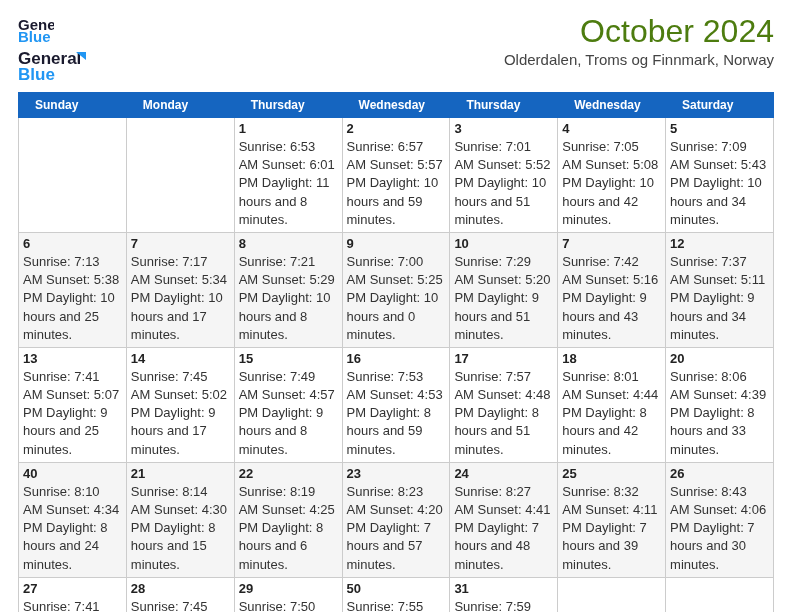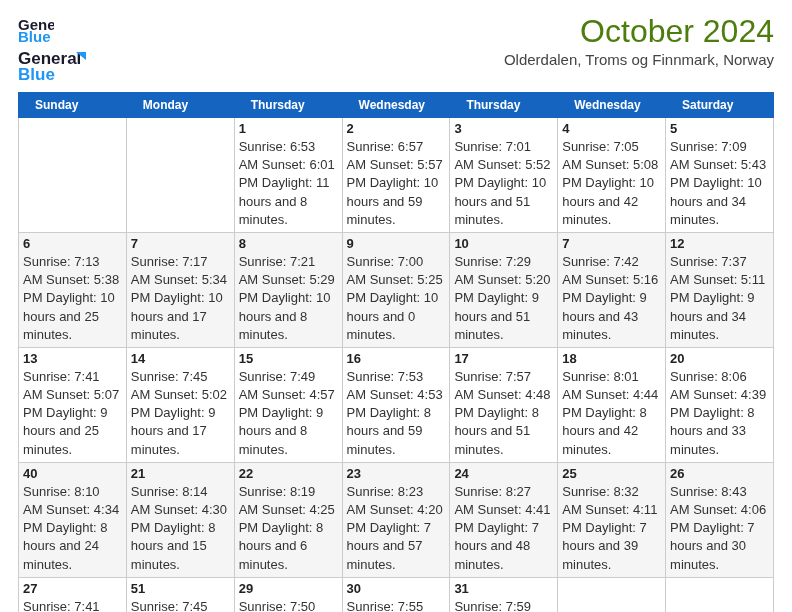--- a/index.html
+++ b/index.html
@@ -291,33 +291,33 @@
           </td>
         </tr>
         <tr>
           <td>
             <span class="day-num">27</span>
             <div class="day-info">Sunrise: 7:41 AM
 Sunset: 10:02 PM
 Daylight: 7 hours and 20 minutes.</div>
           </td>
           <td>
-            <span class="day-num">51</span>
+            <span class="day-num">28</span>
             <div class="day-info">Sunrise: 7:45 AM
 Sunset: 2:57 PM
 Daylight: 7 hours and 11 minutes.</div>
           </td>
           <td>
             <span class="day-num">29</span>
             <div class="day-info">Sunrise: 7:50 AM
 Sunset: 2:52 PM
 Daylight: 7 hours and 2 minutes.</div>
           </td>
           <td>
-            <span class="day-num">30</span>
+            <span class="day-num">50</span>
             <div class="day-info">Sunrise: 7:55 AM
 Sunset: 2:47 PM
 Daylight: 6 hours and 52 minutes.</div>
           </td>
           <td>
             <span class="day-num">31</span>
             <div class="day-info">Sunrise: 7:59 AM
 Sunset: 2:43 PM
 Daylight: 6 hours and 43 minutes.</div>
           </td>

